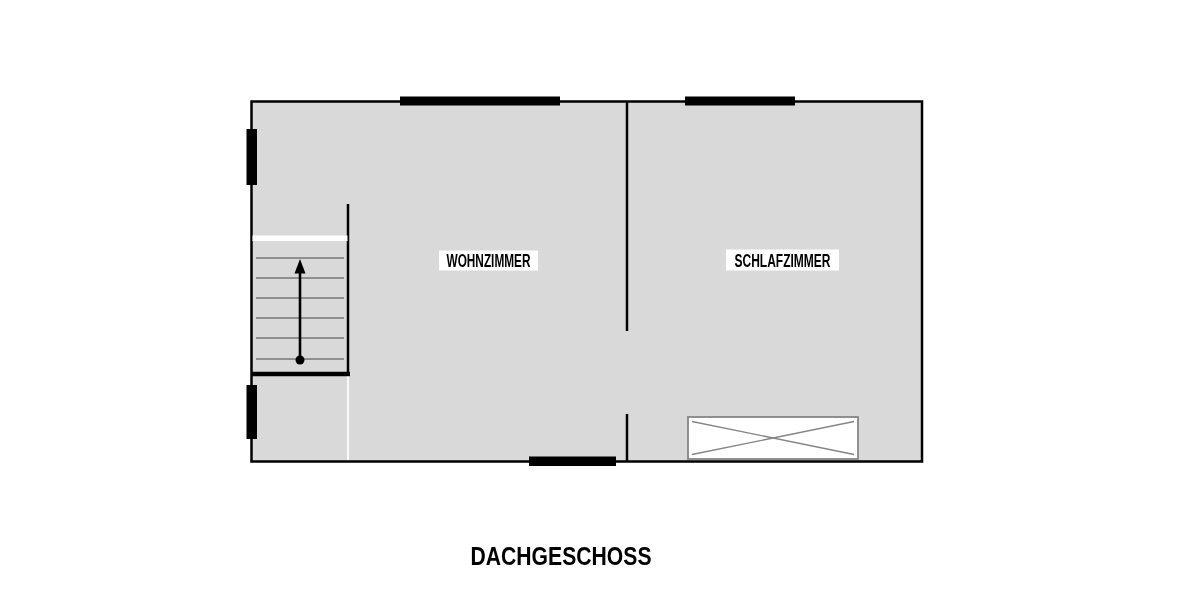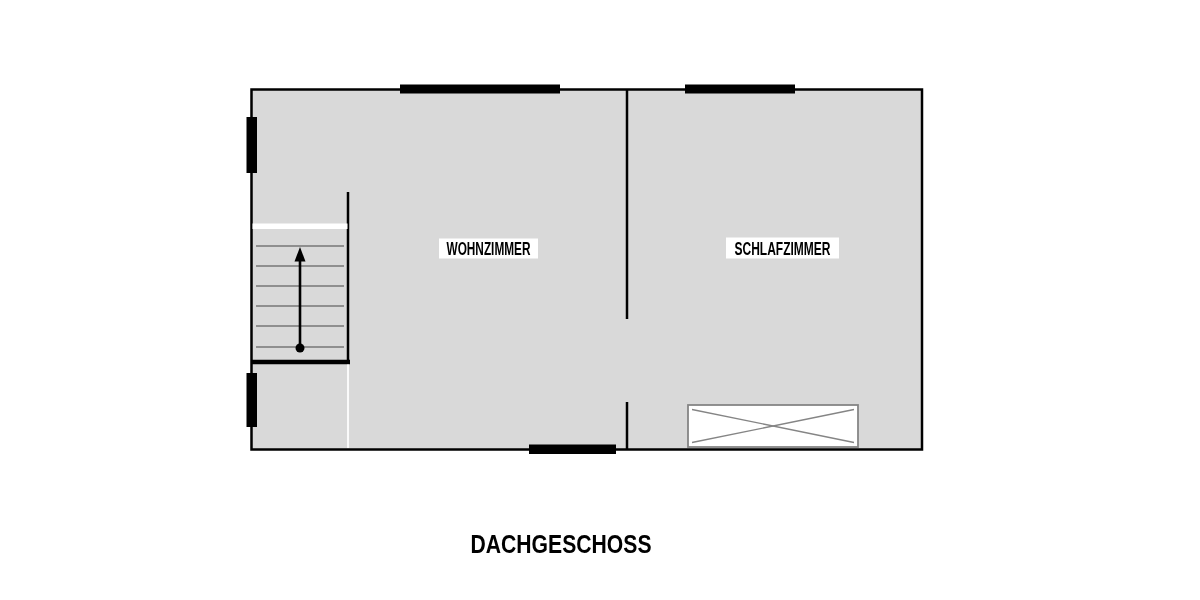--- a/index.html
+++ b/index.html
@@ -11,21 +11,21 @@
     --label_background:#ffffff;
     --text:#000000;
   }
   html,body{margin:0;padding:0;}
   body{
     width:1200px;height:600px;
     background:var(--background);
     font-family:"Liberation Sans", sans-serif;
     overflow:hidden;
   }
-  .canvas{position:relative;width:1200px;height:520px;}
+  .canvas{position:relative;width:1200px;height:520px;margin-top:12px;}
   svg{display:block;}
 
   .floor{fill:var(--floor_fill);stroke:var(--wall);stroke-width:2.5;}
   .wall-thin{stroke:var(--wall);stroke-width:2.5;fill:none;}
   .wall-thick{stroke:var(--wall);stroke-width:4.5;fill:none;}
   .window{fill:var(--wall);stroke:none;}
   .break-band{fill:#ffffff;}
   .tread{stroke:var(--stair_tread);stroke-width:2;fill:none;}
   .arrow-shaft{stroke:var(--wall);stroke-width:2.6;fill:none;}
   .arrow-head{fill:var(--wall);stroke:none;}

